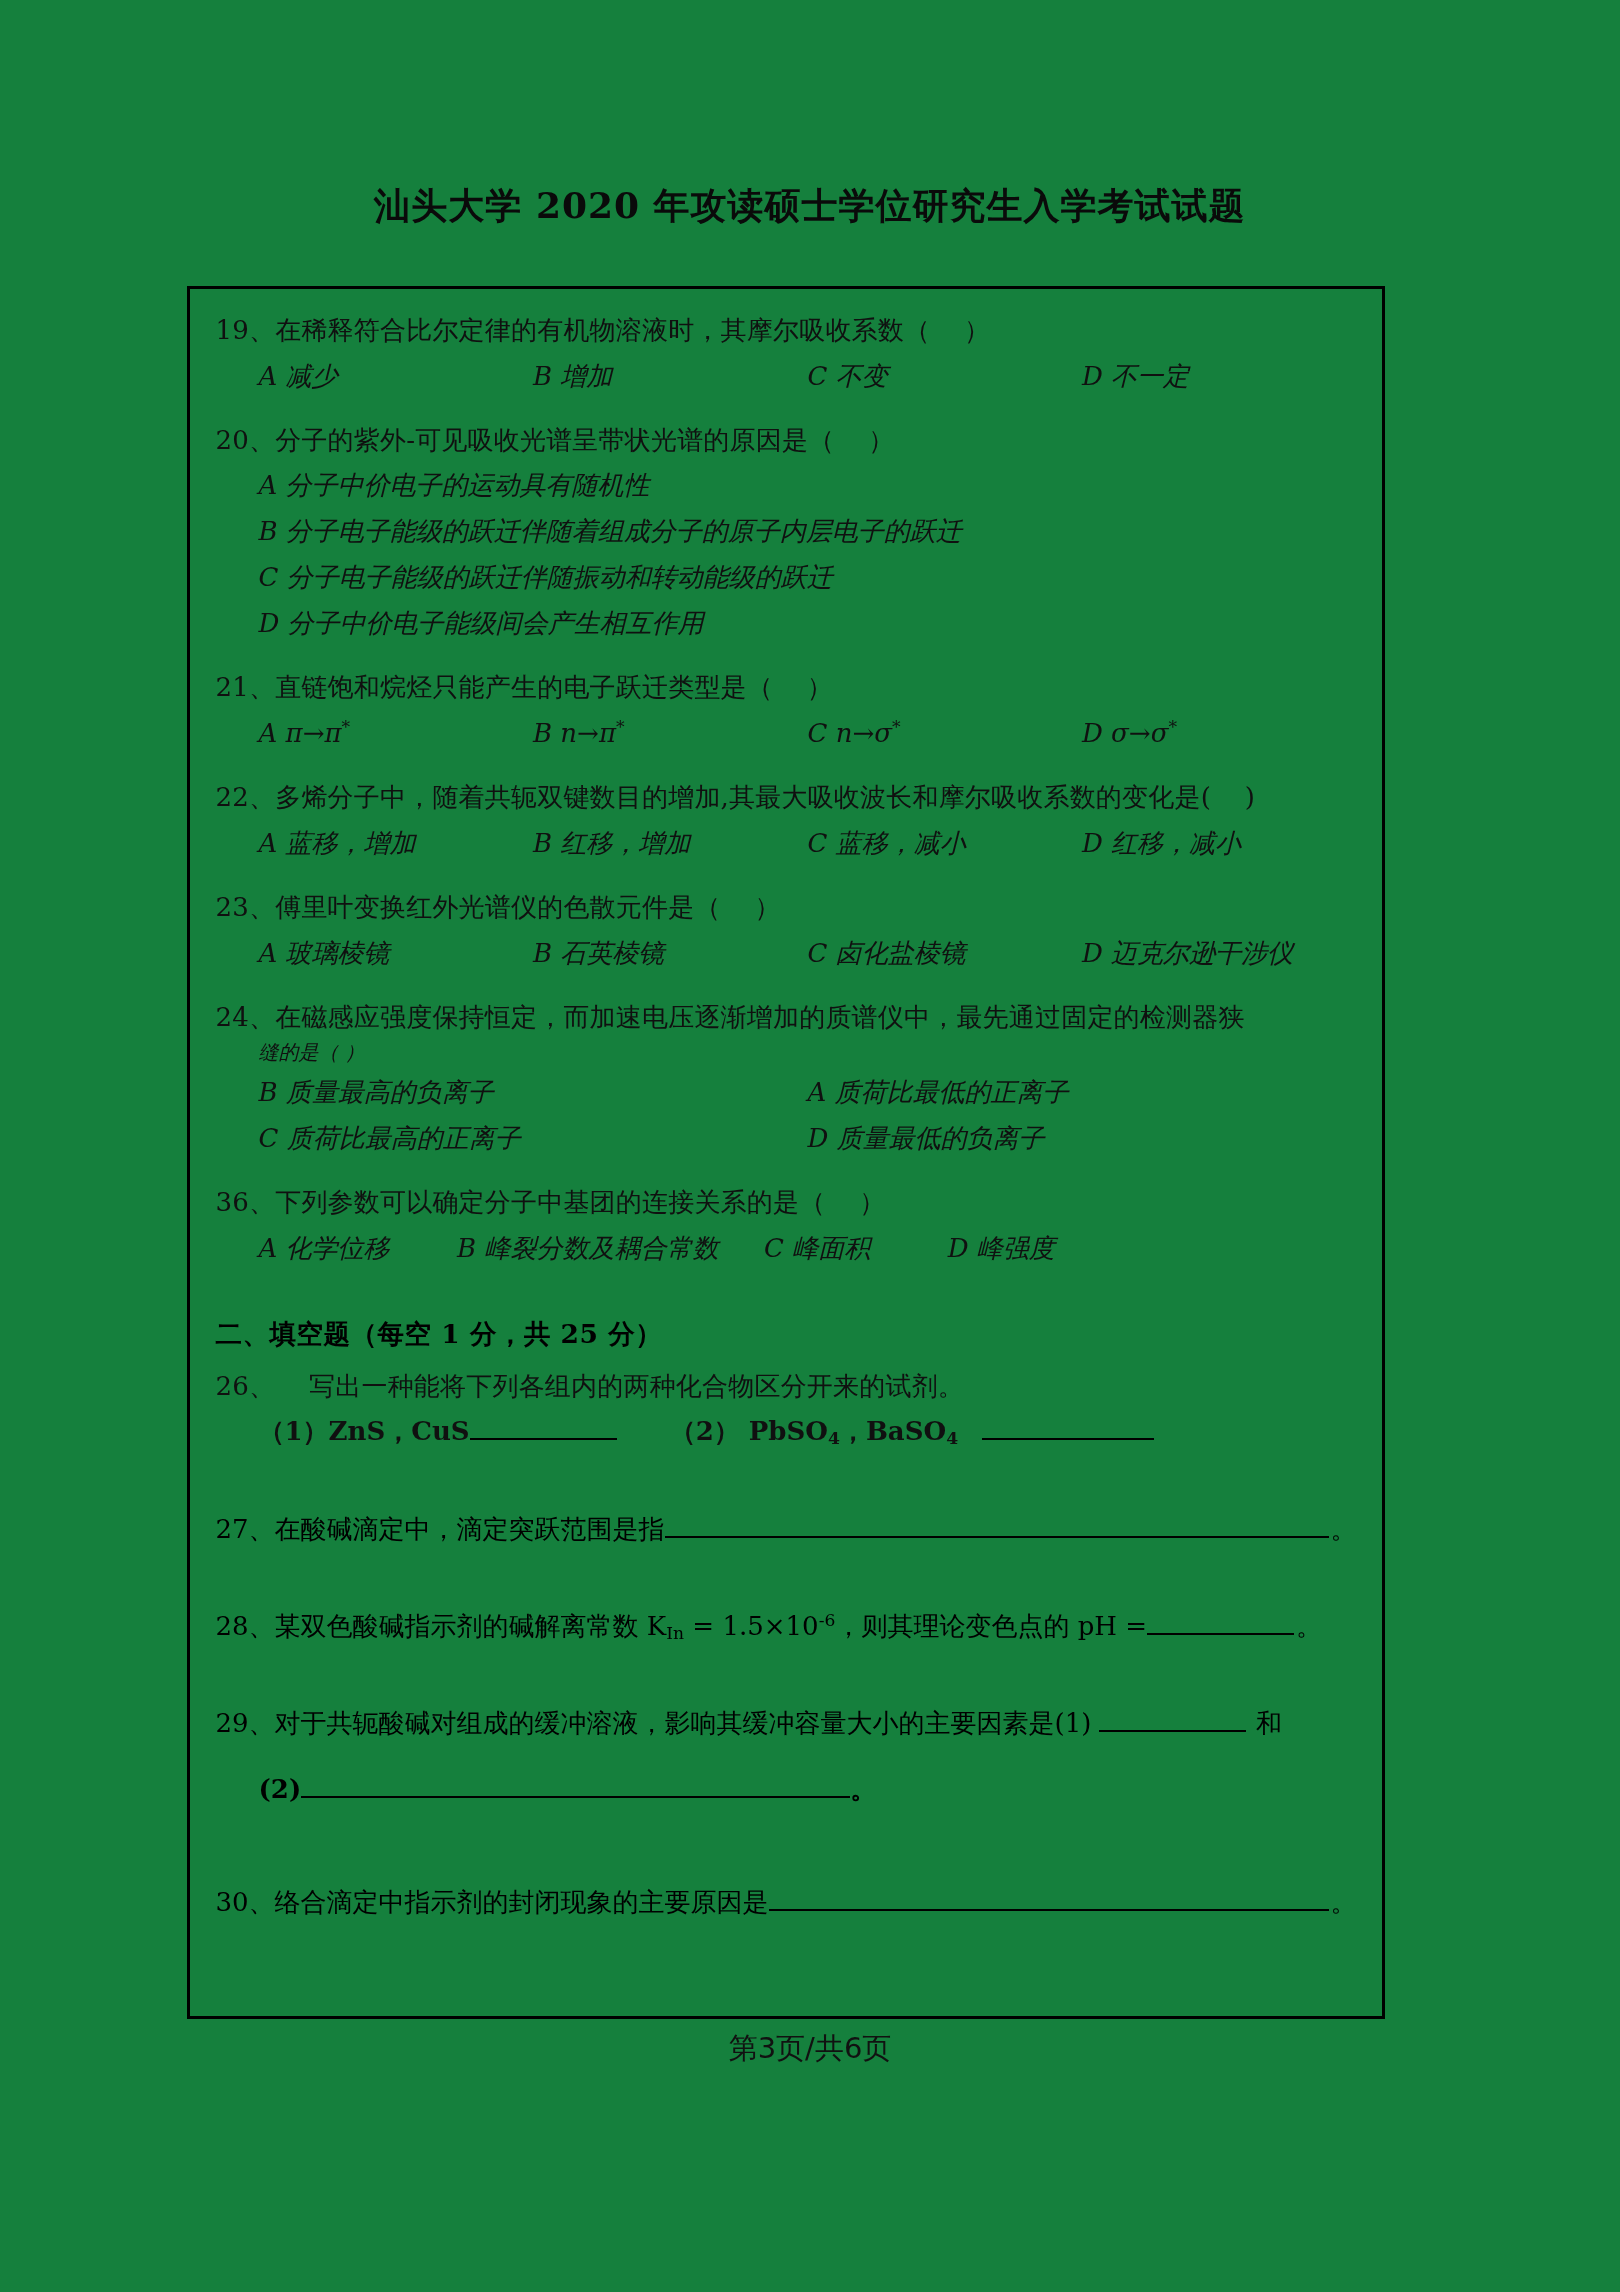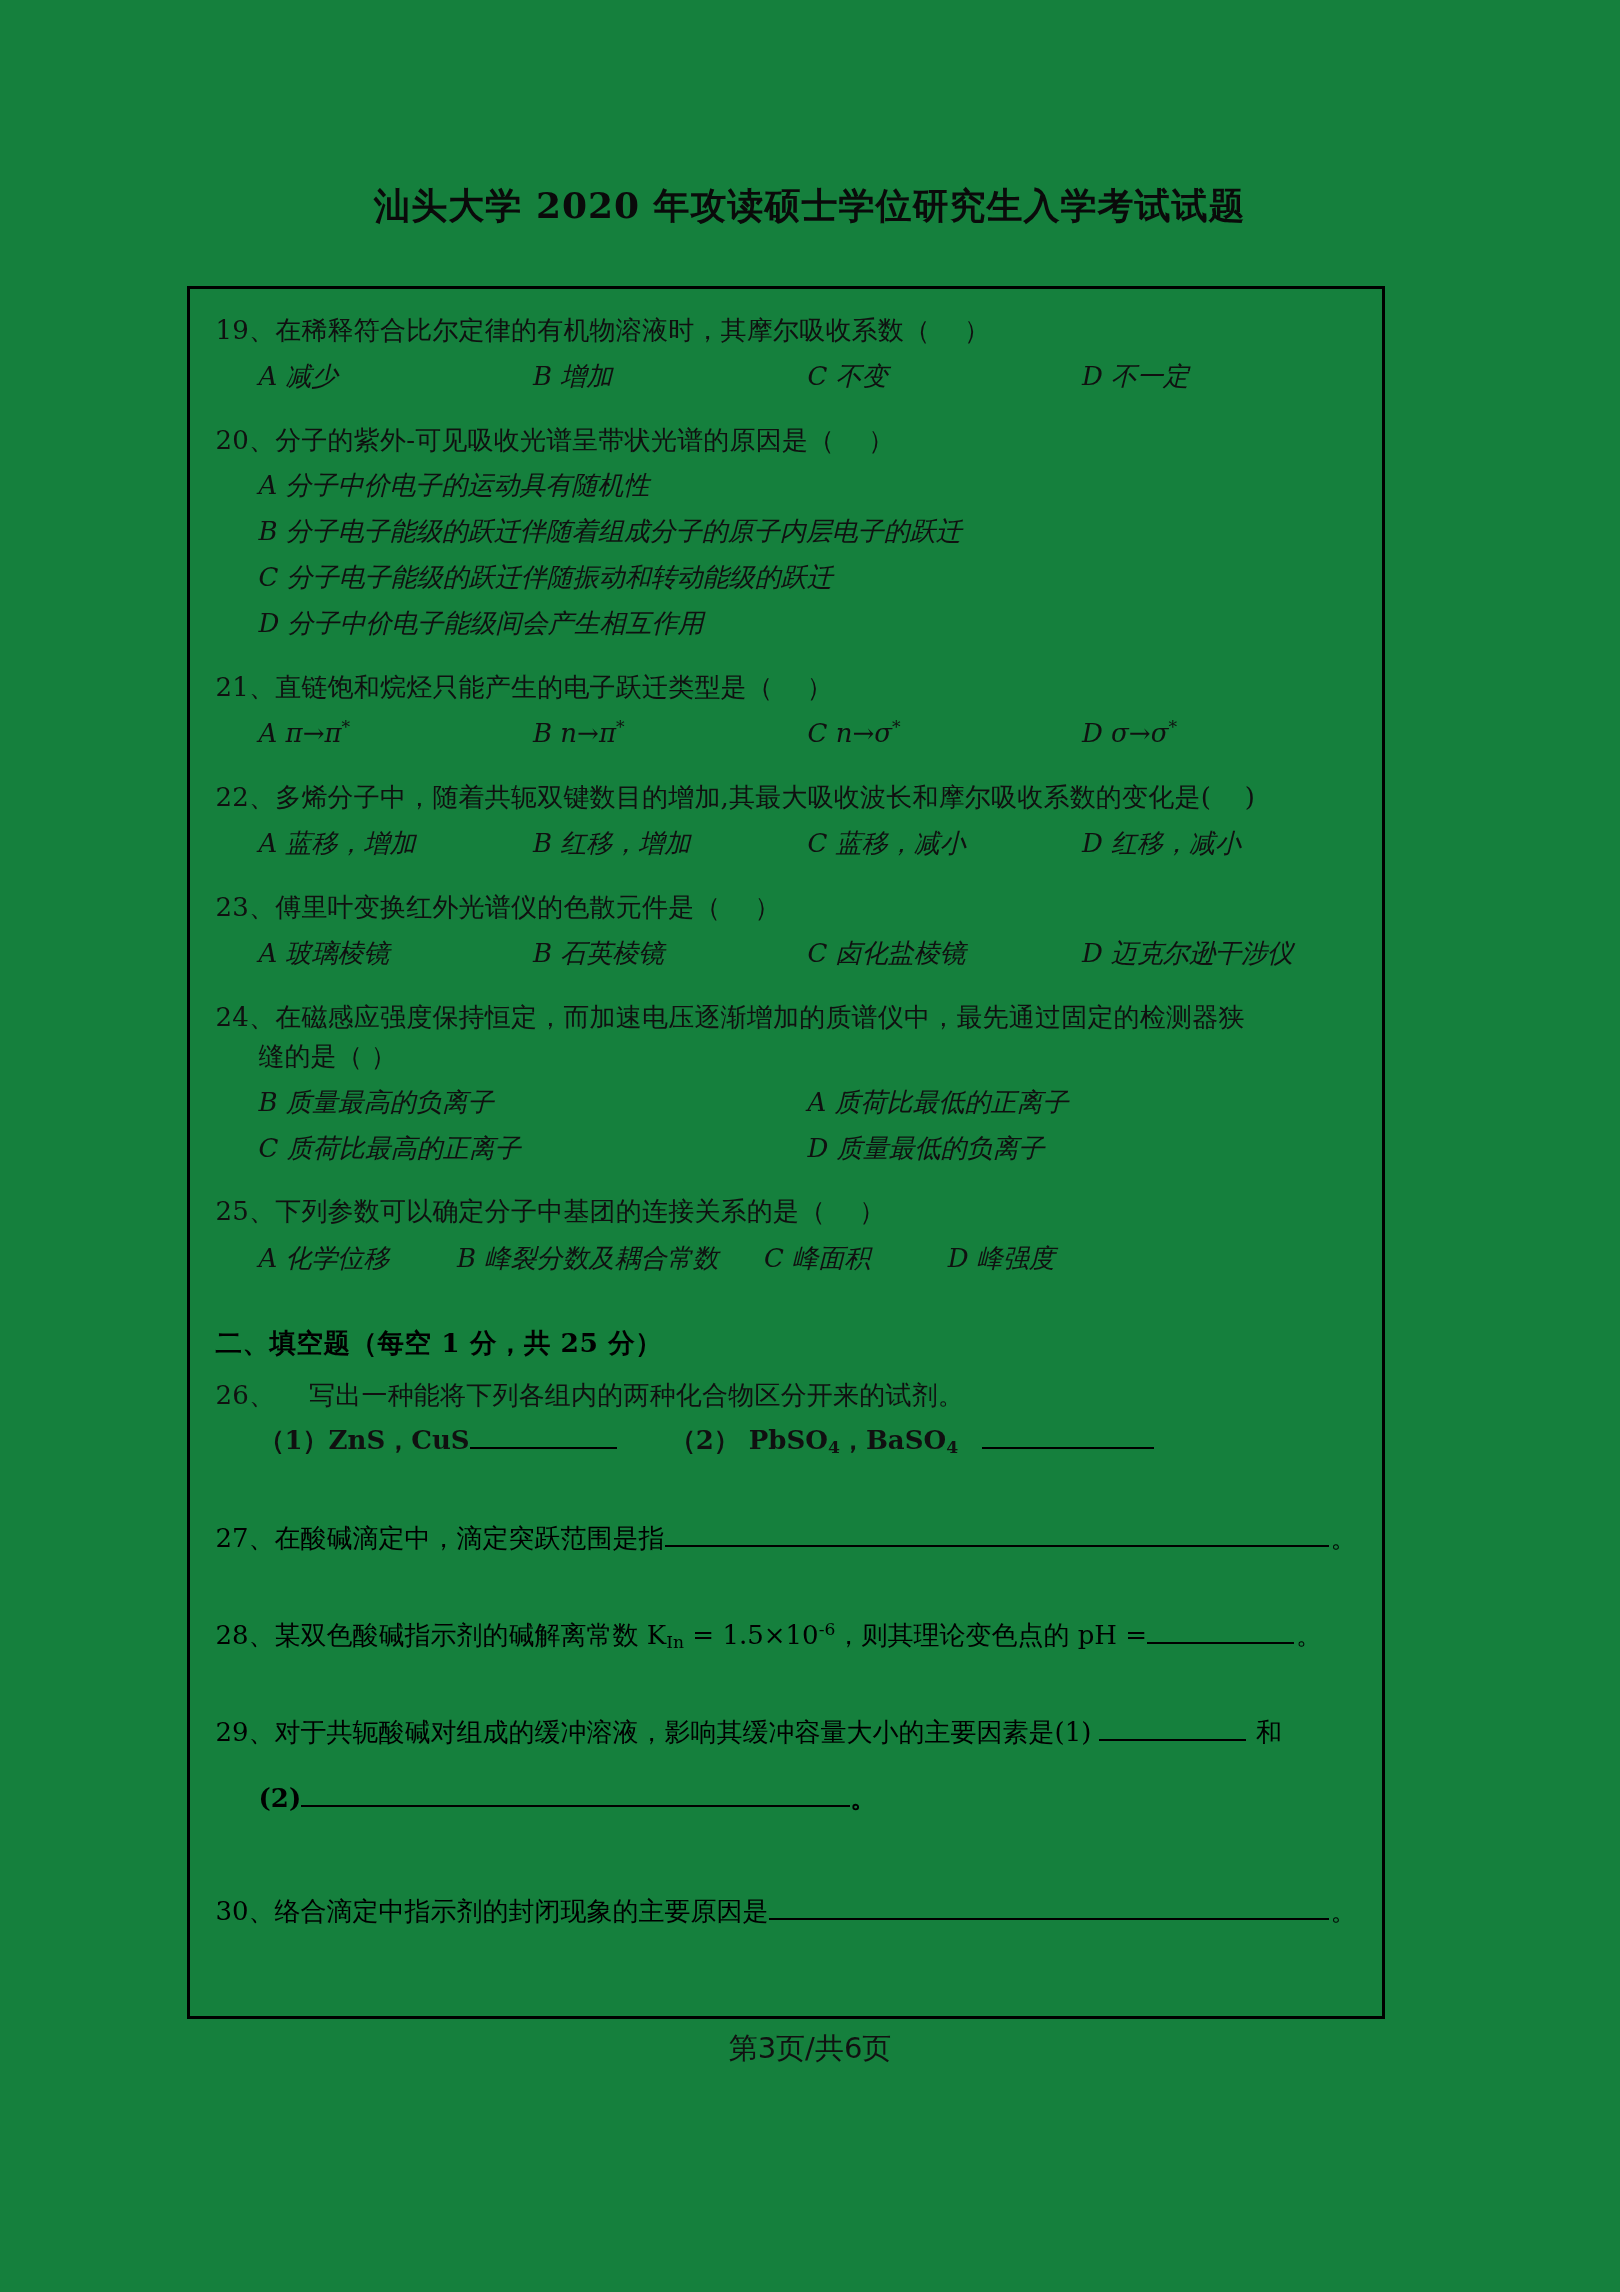--- a/index.html
+++ b/index.html
@@ -49,23 +49,24 @@
     margin-bottom: 5.9px;
     color: #101010;
   }
   .q-stem {
     font-size: 26px;
     line-height: 1.52;
     white-space: pre-wrap;
     letter-spacing: 0.2px;
   }
   .q-cont {
-    font-size: 26px;
+    font-size: 20px;
     line-height: 1.52;
     padding-left: 43px;
+    font-style: italic;
   }
   .opt-row {
     display: flex;
     font-size: 26px;
     line-height: 1.62;
     padding-left: 43px;
     margin-top: 4.9px;
   }
   .opt-row.cols-4 > .opt { width: 25%; }
   .opt-row.cols-2 > .opt { width: 50%; }
@@ -212,21 +213,21 @@
           <div class="opt-row cols-2">
             <span class="opt">C 质荷比最高的正离子</span>
             <span class="opt">D 质量最低的负离子</span>
           </div>
         </div>
       </div>
 
       <div class="block-gap"></div>
 
       <div class="q">
-        <div class="q-stem">25、下列参数可以确定分子中基团的连接关系的是（    ）</div>
+        <div class="q-stem">36、下列参数可以确定分子中基团的连接关系的是（    ）</div>
         <div class="opt-row free">
           <span class="opt">A 化学位移</span>
           <span style="display:inline-block;width:51px"></span>
           <span class="opt">B 峰裂分数及耦合常数</span>
           <span style="display:inline-block;width:29px"></span>
           <span class="opt">C 峰面积</span>
           <span style="display:inline-block;width:61px"></span>
           <span class="opt">D 峰强度</span>
         </div>
       </div>

